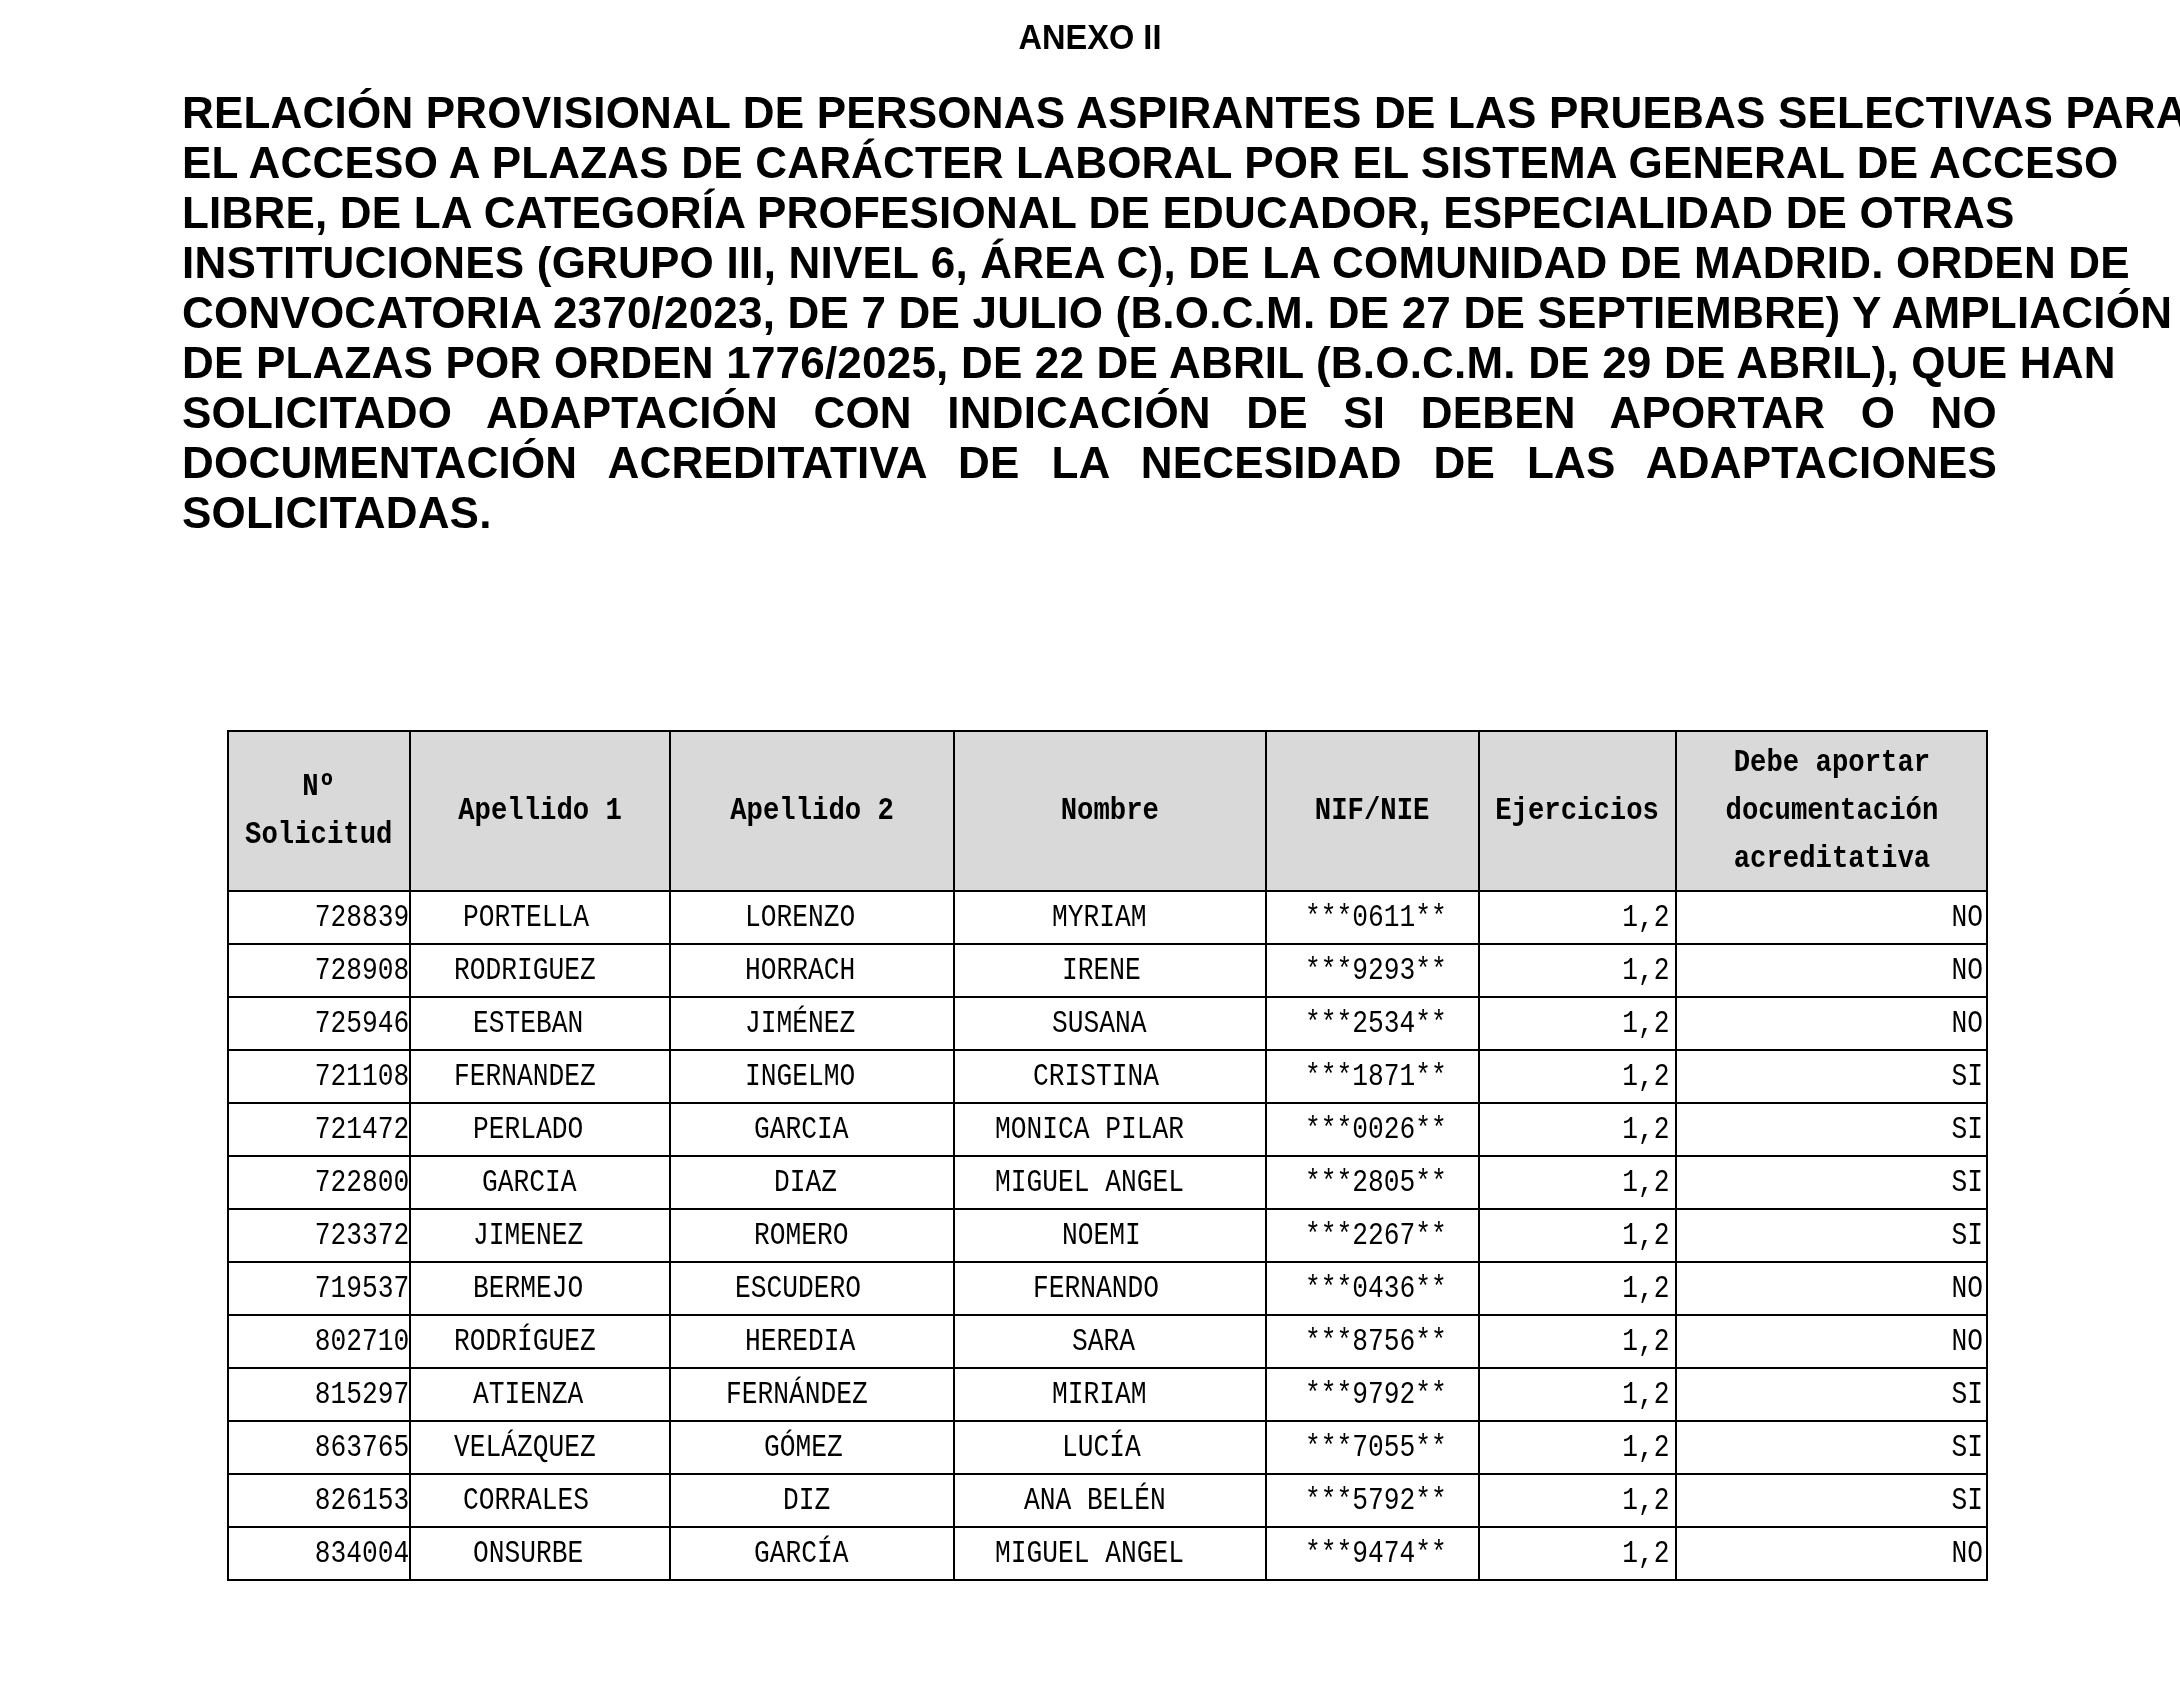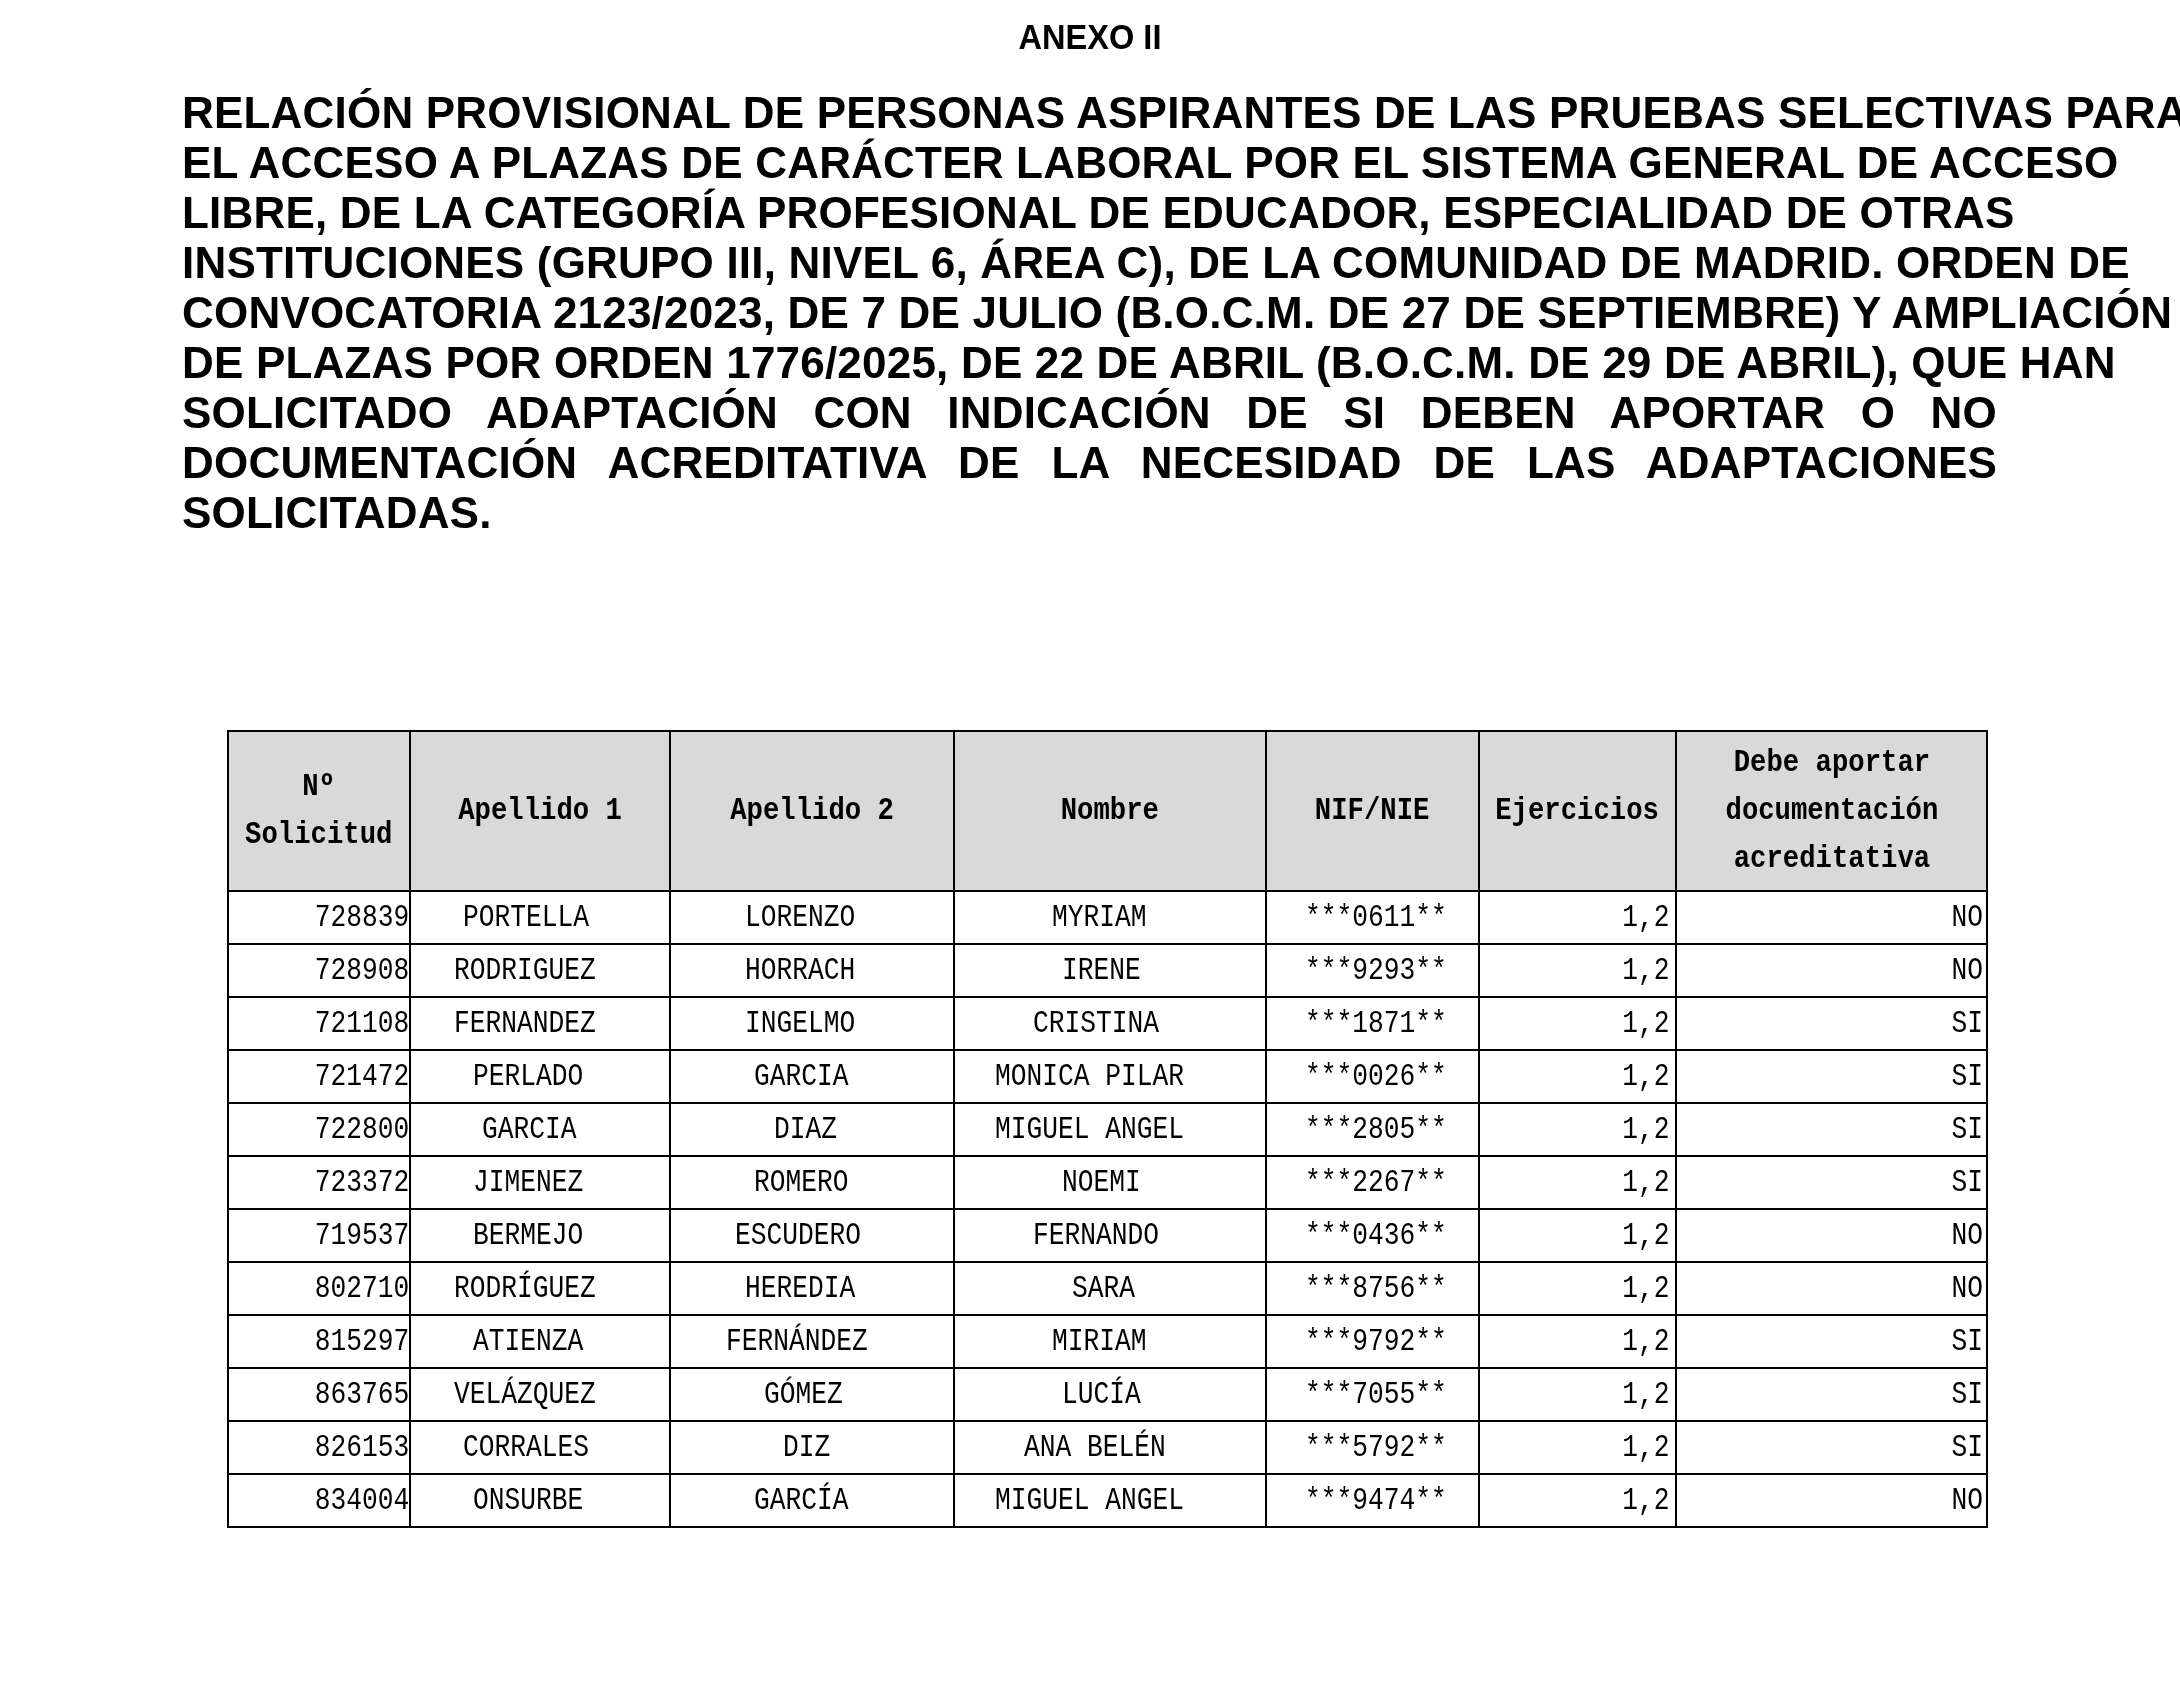--- a/index.html
+++ b/index.html
@@ -104,21 +104,21 @@
 </head>
 <body>
 
 <h1 class="annex-title">ANEXO II</h1>
 
 <div class="doc-heading">
   <span class="line">RELACIÓN PROVISIONAL DE PERSONAS ASPIRANTES DE LAS PRUEBAS SELECTIVAS PARA</span>
   <span class="line">EL ACCESO A PLAZAS DE CARÁCTER LABORAL POR EL SISTEMA GENERAL DE ACCESO</span>
   <span class="line">LIBRE, DE LA CATEGORÍA PROFESIONAL DE EDUCADOR, ESPECIALIDAD DE OTRAS</span>
   <span class="line">INSTITUCIONES (GRUPO III, NIVEL 6, ÁREA C), DE LA COMUNIDAD DE MADRID.  ORDEN DE</span>
-  <span class="line">CONVOCATORIA 2123/2023, DE 7 DE JULIO (B.O.C.M. DE 27 DE SEPTIEMBRE) Y AMPLIACIÓN</span>
+  <span class="line">CONVOCATORIA 2370/2023, DE 7 DE JULIO (B.O.C.M. DE 27 DE SEPTIEMBRE) Y AMPLIACIÓN</span>
   <span class="line">DE PLAZAS POR ORDEN 1776/2025, DE 22 DE ABRIL (B.O.C.M. DE 29 DE ABRIL), QUE HAN</span>
   <span class="line">SOLICITADO ADAPTACIÓN CON INDICACIÓN DE SI DEBEN APORTAR O NO</span>
   <span class="line">DOCUMENTACIÓN ACREDITATIVA DE LA NECESIDAD DE LAS ADAPTACIONES</span>
   <span class="line last">SOLICITADAS.</span>
 </div>
 
 <table class="applicants">
   <colgroup>
     <col style="width:182px">
     <col style="width:260px">
@@ -152,20 +152,29 @@
       <tr>
         <td class="num"><span>728908</span></td>
         <td class="txt"><span>RODRIGUEZ</span></td>
         <td class="txt"><span>HORRACH</span></td>
         <td class="txt"><span>IRENE</span></td>
         <td class="nif"><span>***9293**</span></td>
         <td class="ctr"><span>1,2</span></td>
         <td class="ctr"><span>NO</span></td>
       </tr>
       <tr>
+        <td class="num"><span>725946</span></td>
+        <td class="txt"><span>ESTEBAN</span></td>
+        <td class="txt"><span>JIMÉNEZ</span></td>
+        <td class="txt"><span>SUSANA</span></td>
+        <td class="nif"><span>***2534**</span></td>
+        <td class="ctr"><span>1,2</span></td>
+        <td class="ctr"><span>NO</span></td>
+      </tr>
+      <tr>
         <td class="num"><span>721108</span></td>
         <td class="txt"><span>FERNANDEZ</span></td>
         <td class="txt"><span>INGELMO</span></td>
         <td class="txt"><span>CRISTINA</span></td>
         <td class="nif"><span>***1871**</span></td>
         <td class="ctr"><span>1,2</span></td>
         <td class="ctr"><span>SI</span></td>
       </tr>
       <tr>
         <td class="num"><span>721472</span></td>

